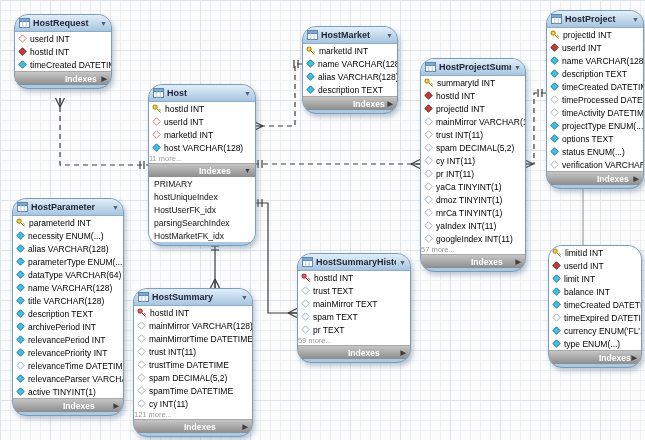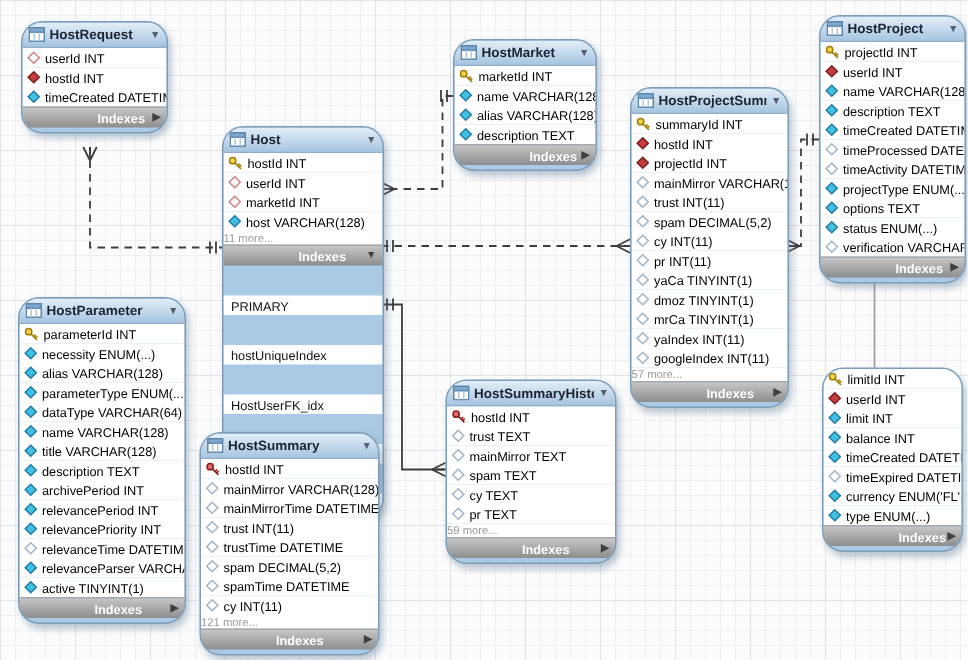--- a/index.html
+++ b/index.html
@@ -23,21 +23,21 @@
     font-size:8.5px;color:#000;white-space:nowrap;overflow:hidden;}
   .frow svg,.tbl-h svg{flex:0 0 auto;display:block;}
   .cicon,.hicon{display:flex;align-items:center;}
   .more{height:9px;background:#fff;font-size:7.5px;color:#9a9a9a;line-height:9px;}
   .ibar{height:13px;display:flex;align-items:center;padding:0 4px;
     background:linear-gradient(#c6c6c6,#8d8d8d);color:#fff;font-weight:bold;font-size:8.5px;
     border-top:1px solid #a8a8a8;}
   .ilbl{flex:1;padding-left:46px;}
   .iarr{color:#3f3f3f;font-size:7px;line-height:1;}
   .irow{height:13px;display:flex;align-items:center;padding:0 5px;background:#fff;
-    font-size:8.5px;color:#111;white-space:nowrap;overflow:hidden;margin-top:20px;}
+    font-size:8.5px;color:#111;white-space:nowrap;overflow:hidden;}
 </style>
 </head>
 <body>
 
 <div id="canvas">
   <svg id="connectors">
       <g>
         <polyline points="60,98 60,165 148,165" fill="none" stroke="#3c3c3c" stroke-width="1.2" stroke-dasharray="5,4"></polyline>
         <line x1="60" y1="107" x2="64.5" y2="98" stroke="#3c3c3c" stroke-width="1.2"></line>
         <line x1="60" y1="107" x2="60" y2="98" stroke="#3c3c3c" stroke-width="1.2"></line>
@@ -730,28 +730,20 @@
           </svg>
         </span>
         <span class="clbl">spam TEXT</span>
       </div>
       <div class="frow">
         <span class="cicon">
           <svg width="9" height="9" viewBox="0 0 9 9">
             <path d="M4.5 0.8 L8.2 4.5 L4.5 8.2 L0.8 4.5 Z" fill="#ffffff" stroke="#9fb4c6" stroke-width="1"></path>
           </svg>
         </span>
-        <span class="clbl">cy TEXT</span>
-      </div>
-      <div class="frow">
-        <span class="cicon">
-          <svg width="9" height="9" viewBox="0 0 9 9">
-            <path d="M4.5 0.8 L8.2 4.5 L4.5 8.2 L0.8 4.5 Z" fill="#ffffff" stroke="#9fb4c6" stroke-width="1"></path>
-          </svg>
-        </span>
         <span class="clbl">pr TEXT</span>
       </div>
       <div class="more">59 more...</div>
       <div class="ibar">
         <span class="ilbl">Indexes</span>
         <span class="iarr">▶</span>
       </div>
     </div>
     <div class="tbl" style="left: 548px; top: 245px; width: 92px;">
       <div class="frow">

